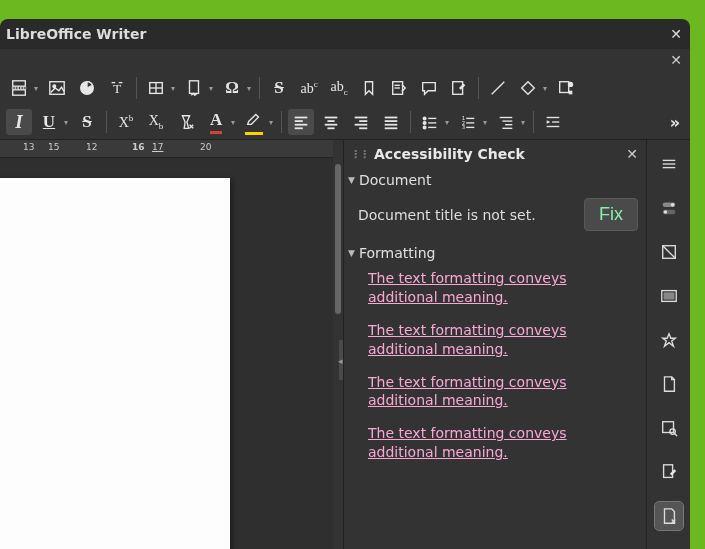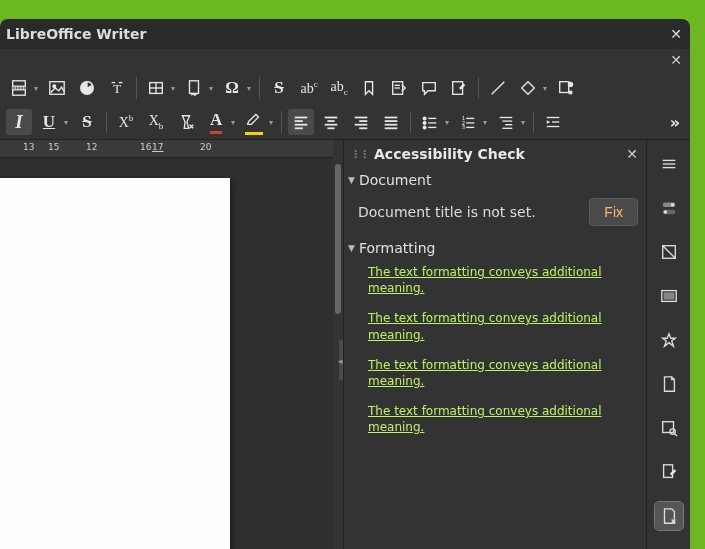--- a/index.html
+++ b/index.html
@@ -88,28 +88,28 @@
     display:flex; align-items:center; gap:4px; padding:4px 6px 4px 4px;
     font-size:14px; color:#e0e0e0; cursor:pointer;
   }
   .section-head .tri { font-size:9px; color:#bbb;}
   .doc-issue {
     display:flex; align-items:center; justify-content:space-between;
     padding:6px 8px 10px 14px; 
   }
   .doc-issue .msg { font-size:14px; color:#ddd; flex:1; }
   .fix-btn {
-    background:#4a4a4a; border:1px solid #5a5a5a; color:#fdba74;
-    padding:5px 14px; border-radius:4px; font-size:14px; cursor:pointer;text-align:right;
+    background:#4a4a4a; border:1px solid #5a5a5a; color:#86efac;
+    padding:5px 14px; border-radius:4px; font-size:18px; cursor:pointer;text-align:right;
   }
   .fmt-issue {
     padding:4px 8px 10px 24px;
   }
   .fmt-issue a {
-    color:#bef264; text-decoration:underline; font-size:12px; line-height:1.35;
+    color:#f9a8d4; text-decoration:underline; font-size:14px; line-height:1.35;
     cursor:pointer;
   }
   .deck {
     position:absolute; top:0; right:0; width:44px; bottom:0;
     background:#333; border-left:1px solid #222;
     display:flex; flex-direction:column; align-items:center; gap:16px;
     padding-top:10px;
   }
   .deck .dbtn { width:28px; height:28px; display:flex; align-items:center; justify-content:center; color:#dcdcdc; border-radius:4px;}
   .deck .dbtn.active { background:#555; outline:1px solid #777;}
@@ -343,21 +343,21 @@
         </svg>
       </div>
       <span class="tb-more">»</span>
   </div>
 
   <div class="content">
     <div class="ruler" id="ruler">
         <span style="left: 10px; margin-left: 13px;">13</span>
         <span style="left: 48px;">15</span>
         <span style="left: 86px;">12</span>
-        <span style="left: 140px;">16</span>
+        <span style="left: 132px; font-weight: bold;">16</span>
         <span style="left: 152px; text-decoration: underline;">17</span>
         <span style="left: 200px;">20</span>
       </div>
     <div class="page-area">
       <div class="page">
         
       </div>
     </div>
     <div class="scroll-thumb"></div>
     <div class="splitter-handle"></div>

